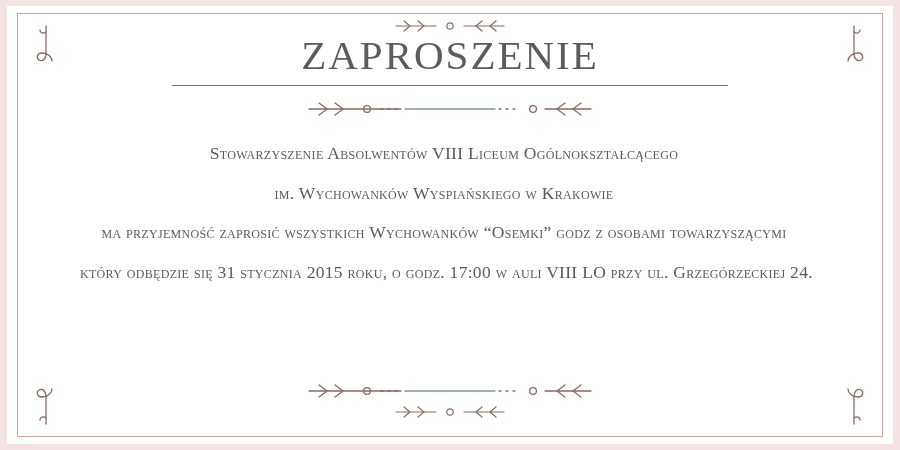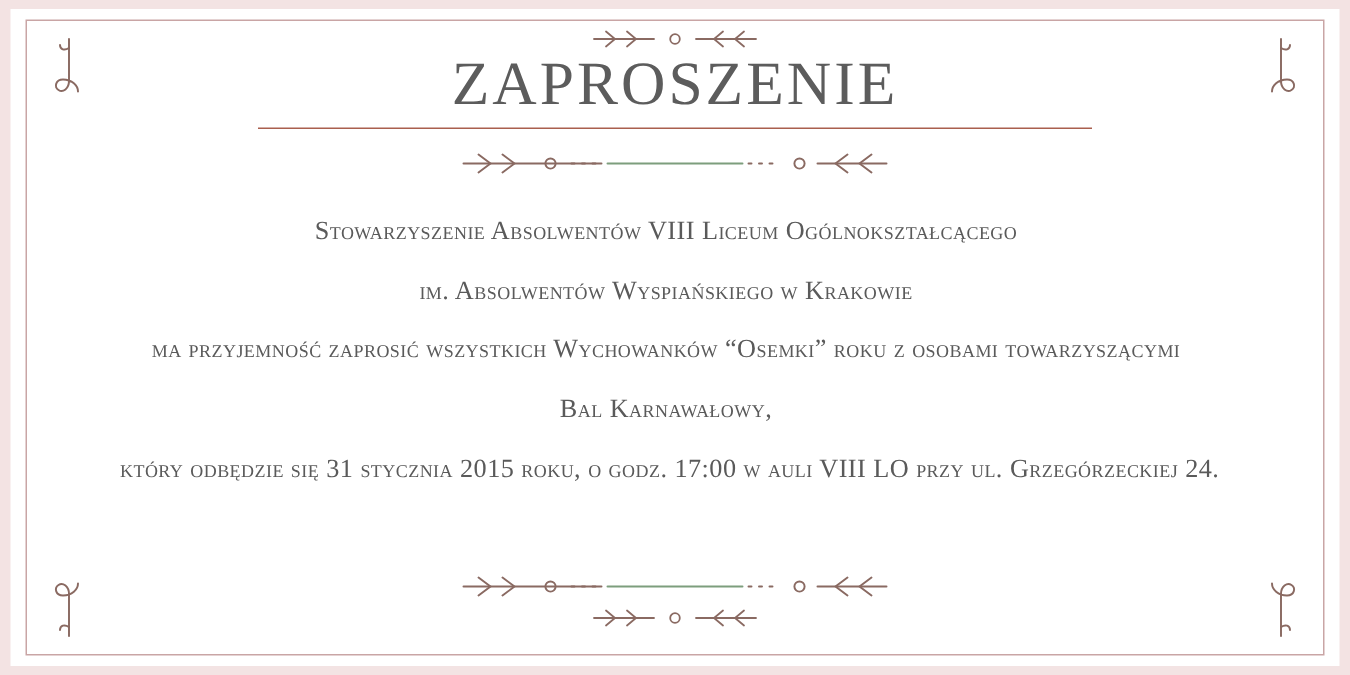--- a/index.html
+++ b/index.html
@@ -195,23 +195,22 @@
         <circle cx="228" cy="11" r="3.4" stroke="#8a6a62"></circle>
         <path d="M194 11 L286 11" stroke="#8a6a62" stroke-dasharray="0" opacity="0"></path>
         <path d="M240 11 L286 11" stroke="#8a6a62"></path>
         <path d="M276 5 L268 11 L276 17" stroke="#8a6a62"></path>
         <path d="M260 5 L252 11 L260 17" stroke="#8a6a62"></path>
       </svg>
     </div>
 
     <div class="body-text">
       <p>Stowarzyszenie Absolwentów VIII Liceum Ogólnokształcącego</p>
-      <p>im. Absolwentów Wyspiańskiego w Krakowie</p>
-      <p>ma przyjemność zaprosić wszystkich Wychowanków “Osemki” roku z osobami towarzyszącymi</p>
-      <p>Bal Karnawałowy,</p>
+      <p>im. Wychowanków Wyspiańskiego w Krakowie</p>
+      <p>ma przyjemność zaprosić wszystkich Wychowanków “Osemki” godz z osobami towarzyszącymi</p>
       <p>który odbędzie się 31 stycznia 2015 roku, o godz. 17:00 w auli VIII LO przy ul. Grzegórzeckiej 24.</p>
     </div>
 
     <div class="bottom-group">
       <div class="divider">
         <svg viewBox="0 0 290 22" fill="none" stroke="currentColor" stroke-width="1.3" stroke-linecap="round">
           <path d="M4 11 L96 11" stroke="#8a6a62"></path>
           <path d="M14 5 L22 11 L14 17" stroke="#8a6a62"></path>
           <path d="M30 5 L38 11 L30 17" stroke="#8a6a62"></path>
           <circle cx="62" cy="11" r="3.4" stroke="#8a6a62"></circle>

